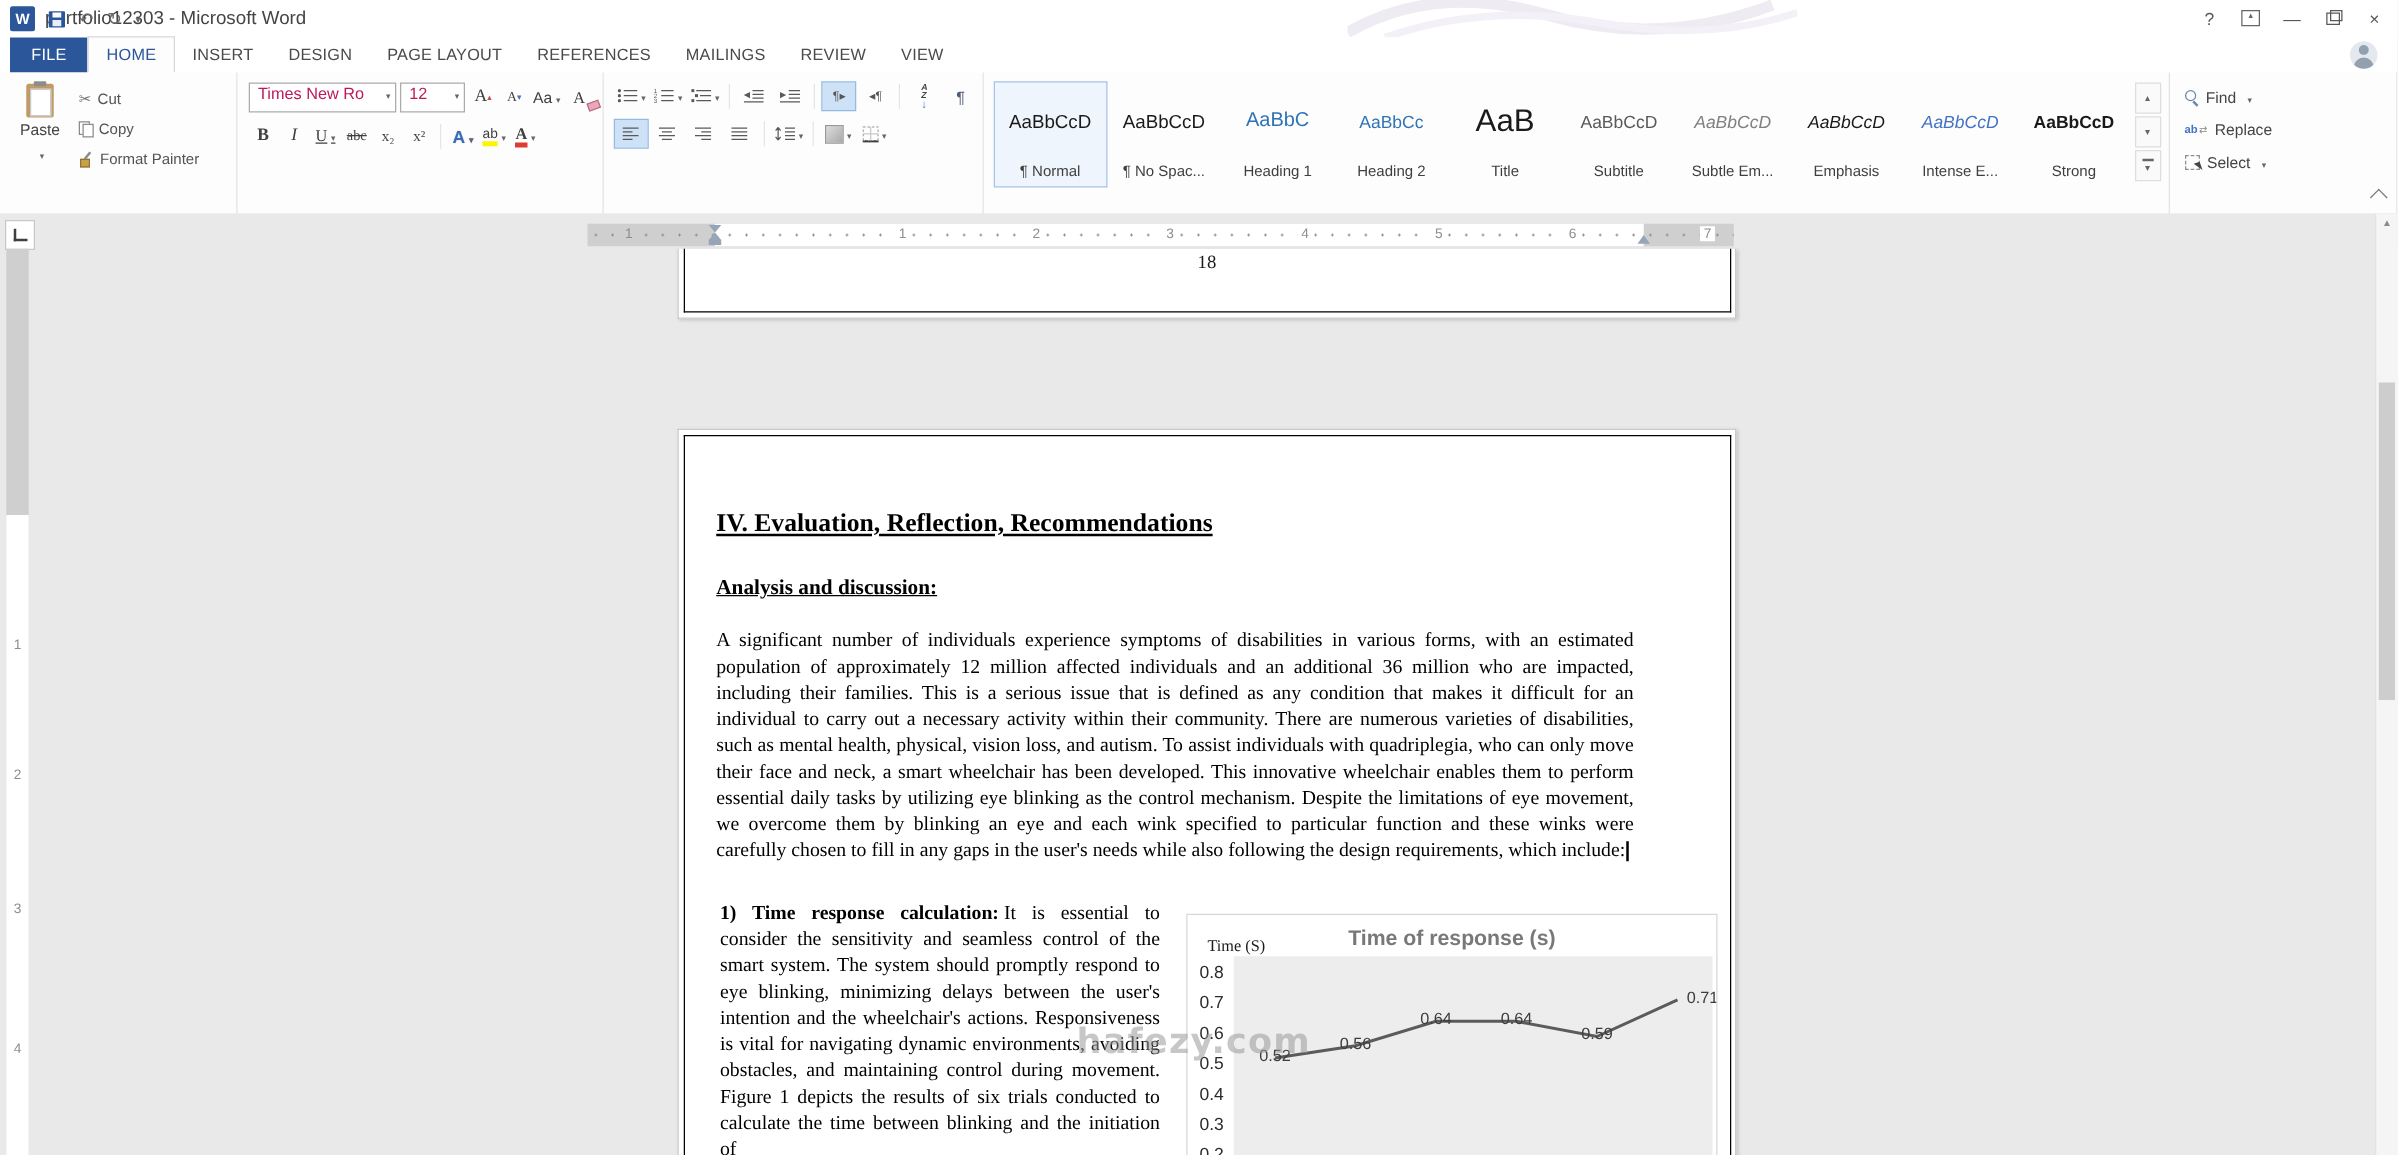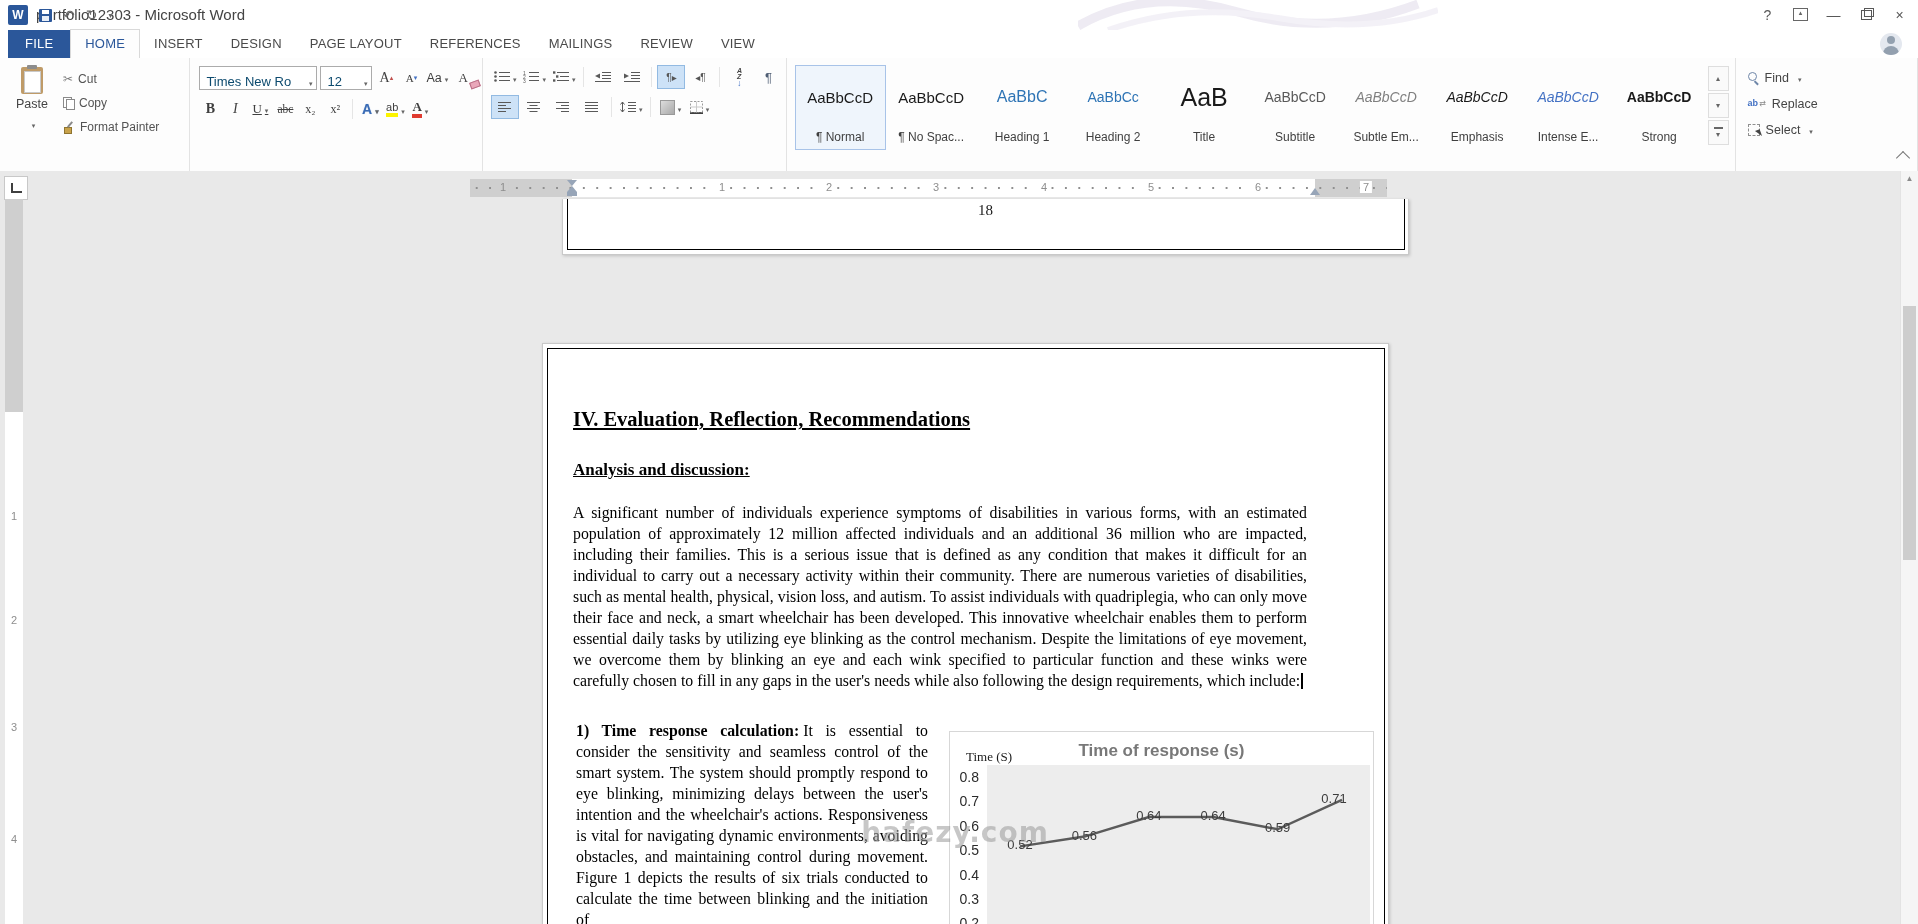--- a/index.html
+++ b/index.html
@@ -56,21 +56,21 @@
   .ic-copy::before,.ic-copy::after{content:'';position:absolute;width:7px;height:9px;background:#fff;border:1px solid #8A8A8A;}
   .ic-copy::before{left:0;top:0;}
   .ic-copy::after{left:3px;top:2px;}
   .ic-fp{width:12px;height:12px;position:relative;}
   .ic-fp::before{content:'';position:absolute;left:1px;top:6px;width:6px;height:5px;background:#C8A24A;border:1px solid #8F7430;}
   .ic-fp::after{content:'';position:absolute;left:6px;top:0;width:2px;height:7px;background:#8A8A8A;transform:rotate(40deg);}
 
   
   .g-font{width:300px;padding:8px 4px 20px 9px;display:flex;flex-direction:column;gap:8px;}
   .frow{display:flex;align-items:center;gap:3px;}
-  .combo{height:22px;border:1px solid #ABABAB;background:#fff;display:flex;align-items:flex-end;font-size:13px;color:#0c4a6e;padding:0 4px 0 6px;}
+  .combo{height:22px;border:1px solid #ABABAB;background:#fff;display:flex;align-items:flex-start;font-size:13px;color:#be185d;padding:0 4px 0 6px;}
   .combo-name{width:106px;}
   .combo-size{width:40px;}
   .combo .sp{flex:1;}
   .tbtn{min-width:20px;height:22px;display:flex;align-items:center;justify-content:center;color:#3F3F3F;padding:0 1px;}
   .serif{font-family:"Liberation Serif",serif;}
   .grow-a{font-size:14px;} .grow-a::after{content:'▴';font-size:7px;color:#C0504D;vertical-align:top;}
   .shrink-a{font-size:11px;} .shrink-a::after{content:'▾';font-size:7px;color:#4472C4;vertical-align:top;}
   .ic-clearfmt{position:relative;font-size:13px;font-family:"Liberation Serif",serif;}
   .ic-clearfmt::after{content:'';position:absolute;right:-6px;bottom:1px;width:8px;height:5px;background:#E9A7B9;border:1px solid #B86E84;transform:rotate(-20deg);}
   .b-bold{font-weight:bold;font-size:14px;}
@@ -138,21 +138,21 @@
   .mark-fl{position:absolute;left:97px;top:1px;width:0;height:0;border-left:5px solid transparent;border-right:5px solid transparent;border-top:6px solid #97A5B8;z-index:3;}
   .mark-left{position:absolute;left:97px;bottom:5px;width:0;height:0;border-left:5px solid transparent;border-right:5px solid transparent;border-bottom:6px solid #97A5B8;z-index:3;}
   .mark-box{position:absolute;left:97px;bottom:1px;width:10px;height:4px;background:#97A5B8;z-index:3;}
   .mark-right{position:absolute;left:840px;bottom:2px;width:0;height:0;border-left:5px solid transparent;border-right:5px solid transparent;border-bottom:7px solid #97A5B8;z-index:3;}
 
   .vruler{position:absolute;left:5px;top:28px;width:18px;height:725px;background:#CFCFCF;}
   .vwhite{position:absolute;left:0;right:0;top:213px;height:512px;background:#fff;}
   .vnum{position:absolute;left:0;right:0;text-align:center;font-size:11px;color:#8E8E8E;}
 
   .page{position:absolute;left:542px;width:845px;background:#fff;border:1px solid #C9C9C9;box-shadow:1px 1px 3px rgba(0,0,0,.18);}
-  .page1{top:28px;height:55px;border-top:none;margin-left:20px;}
+  .page1{top:28px;height:55px;border-top:none;}
   .page2{top:172px;height:800px;border-bottom:none;}
   .p1border{position:absolute;left:4px;right:3px;top:0;height:50px;border:1px solid #000;border-top:none;}
   .pagenum{position:absolute;left:0;right:0;top:3px;text-align:center;font-family:"Liberation Serif",serif;font-size:15px;color:#1A1A1A;}
   .p2border{position:absolute;left:4px;right:3px;top:4px;height:900px;border:1px solid #000;border-bottom:none;}
   .serifdoc{font-family:"Liberation Serif",serif;color:#000;}
   .h1{position:absolute;left:30px;top:64px;font-size:20.5px;font-weight:bold;text-decoration:underline;}
   .h2{position:absolute;left:30px;top:116px;font-size:17px;font-weight:bold;text-decoration:underline;}
   .para1{position:absolute;left:30px;top:158px;width:734px;font-size:15.8px;line-height:21px;text-align:justify;}
   .item1{position:absolute;left:33px;top:376px;width:352px;font-size:15.8px;line-height:21px;text-align:justify;}
   .item1 b{margin-right:4px;}
@@ -560,21 +560,21 @@
           </div>
         <svg class="csvg" width="423" height="240">
             <polyline points="70,114.32000000000001 134.4,104.56 198.8,85.04 263.20000000000005,85.04 327.6,97.24000000000001 392,67.96000000000002" fill="none" stroke="#5B5B5B" stroke-width="2.4"></polyline>
           </svg>
         <div>
             <div class="dlabel" style="left: 70px; top: 112.32px;">0.52</div>
             <div class="dlabel" style="left: 134.4px; top: 102.56px;">0.56</div>
             <div class="dlabel" style="left: 198.8px; top: 83.04px;">0.64</div>
             <div class="dlabel" style="left: 263.2px; top: 83.04px;">0.64</div>
             <div class="dlabel" style="left: 327.6px; top: 95.24px;">0.59</div>
-            <div class="dlabel" style="left: 384px; top: 65.96px;">0.71</div>
+            <div class="dlabel" style="left: 412px; top: 65.96px;">0.71</div>
           </div>
       </div>
 
       <div class="wm">
         <div class="wm-site">hafezy.com</div>
       </div>
     </div>
 
     <div class="vscroll">
       <div class="sarr">▲</div>

